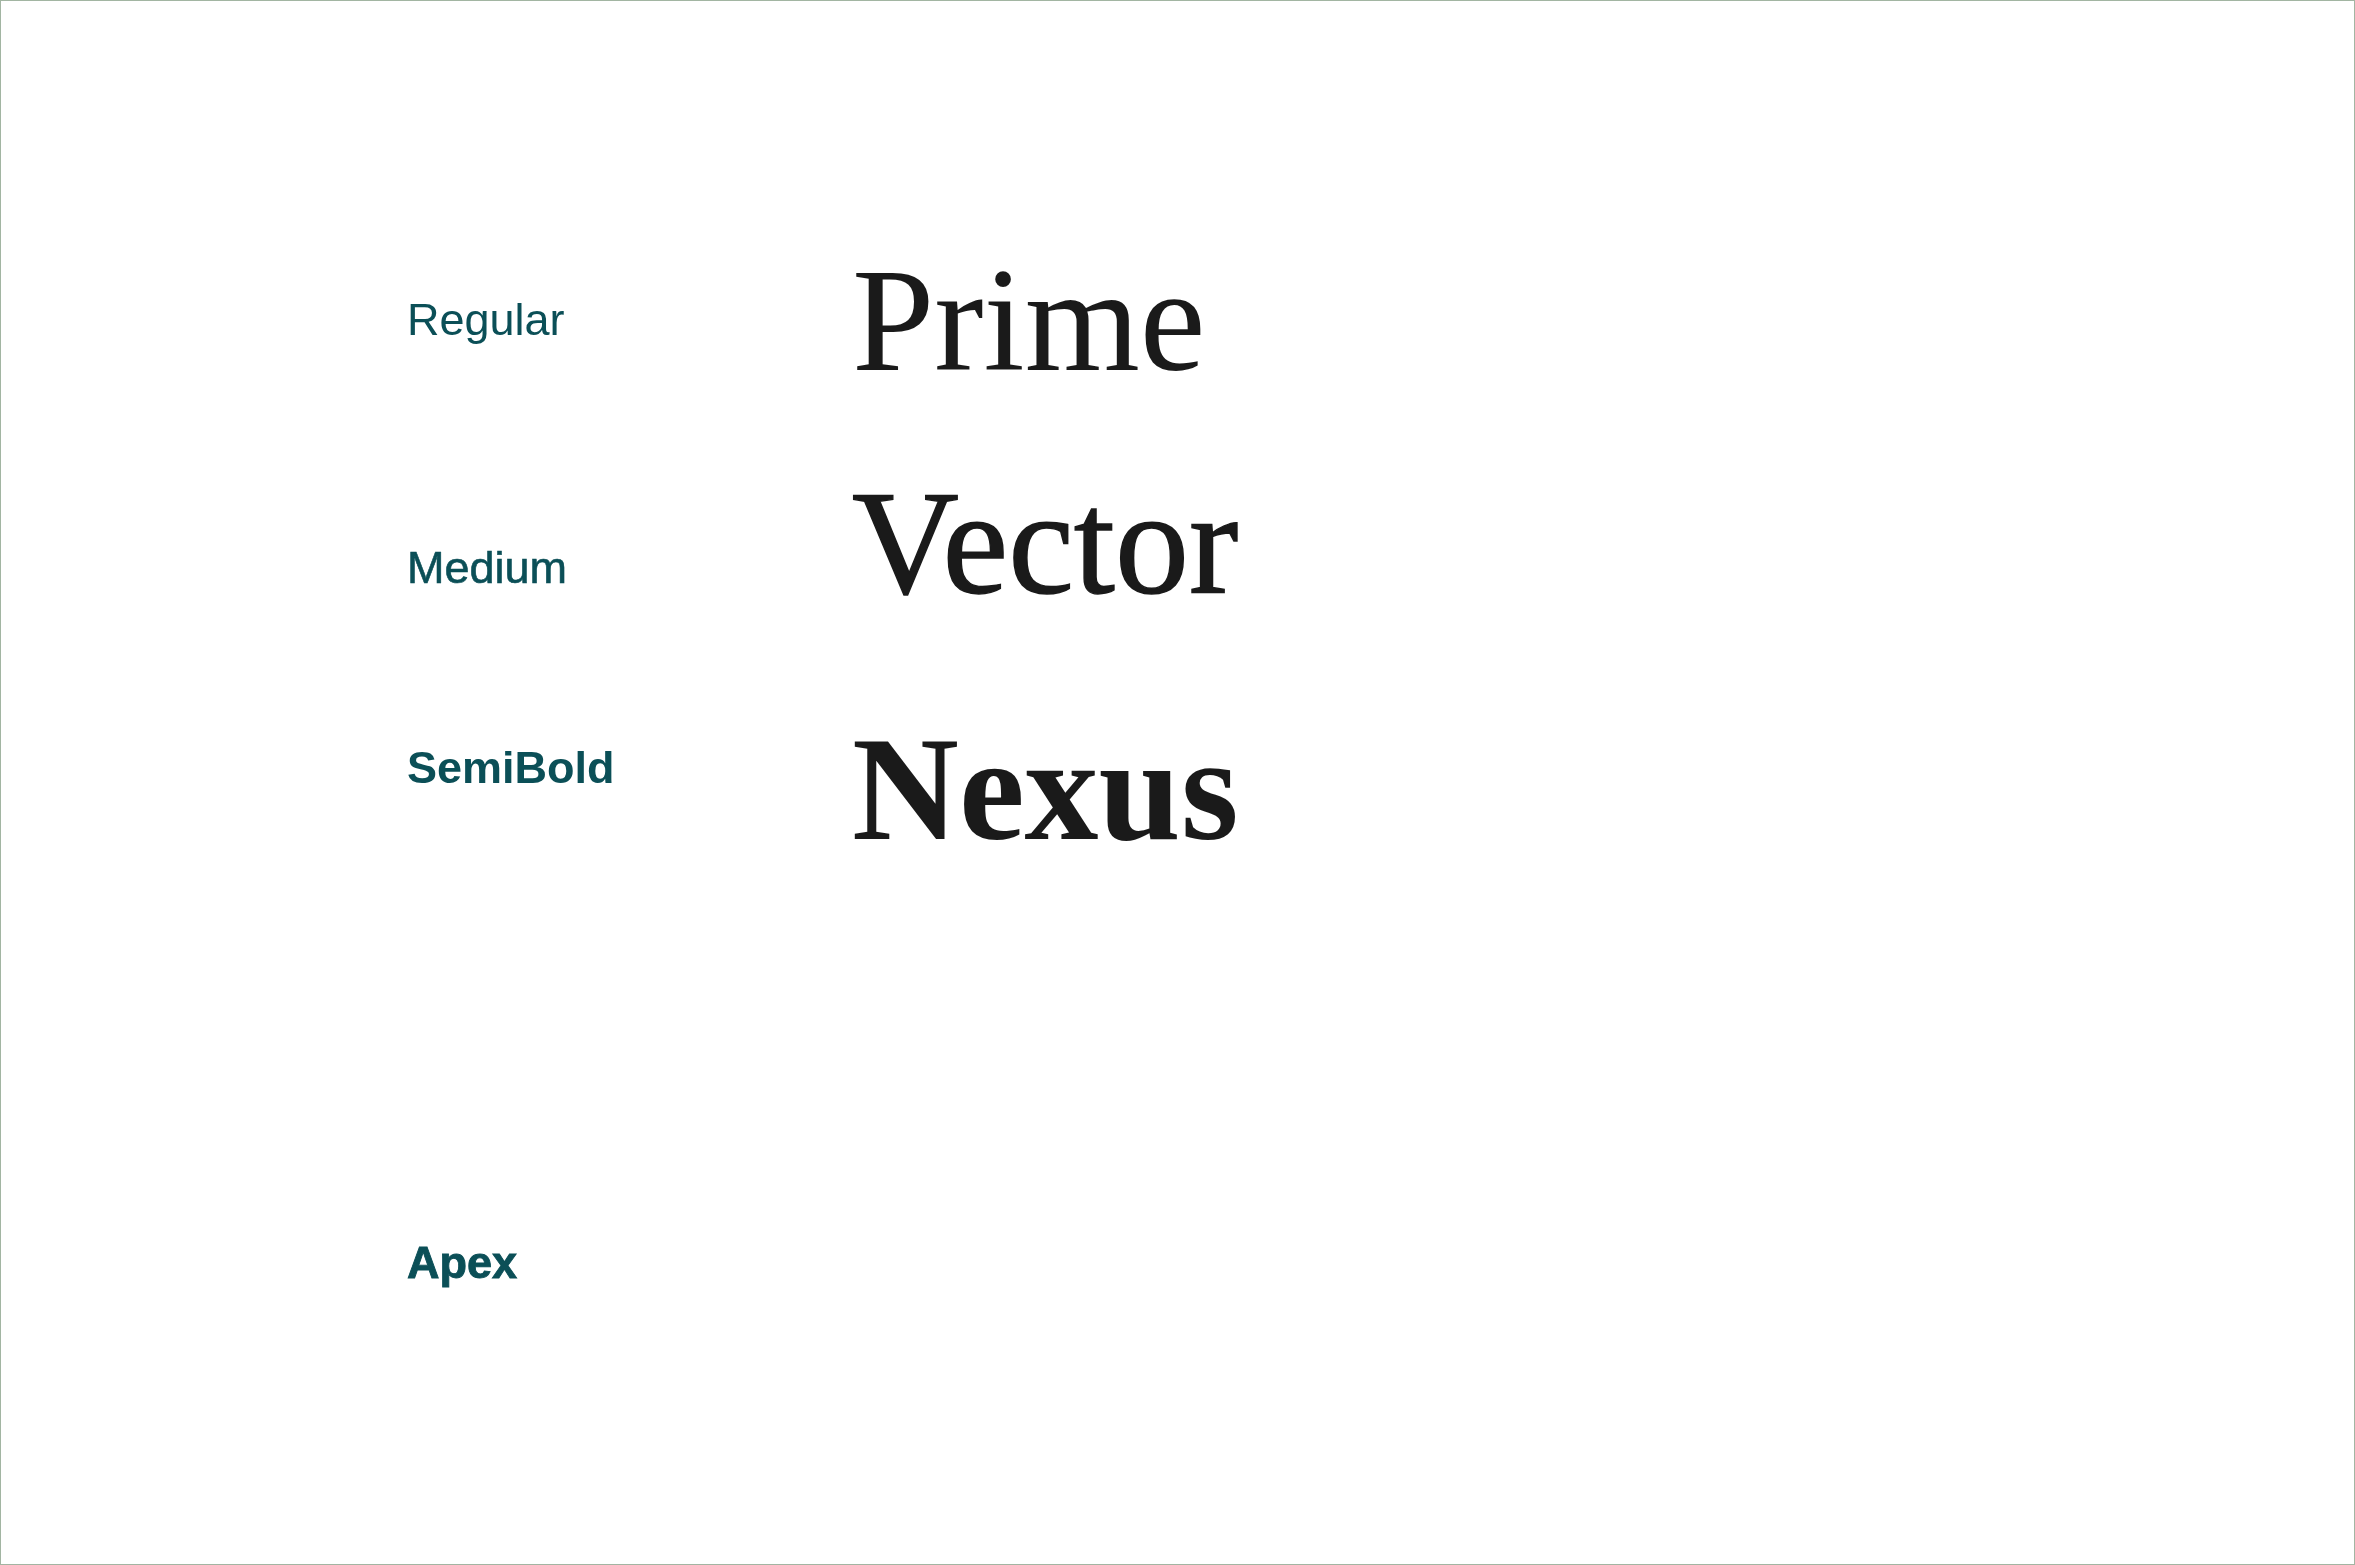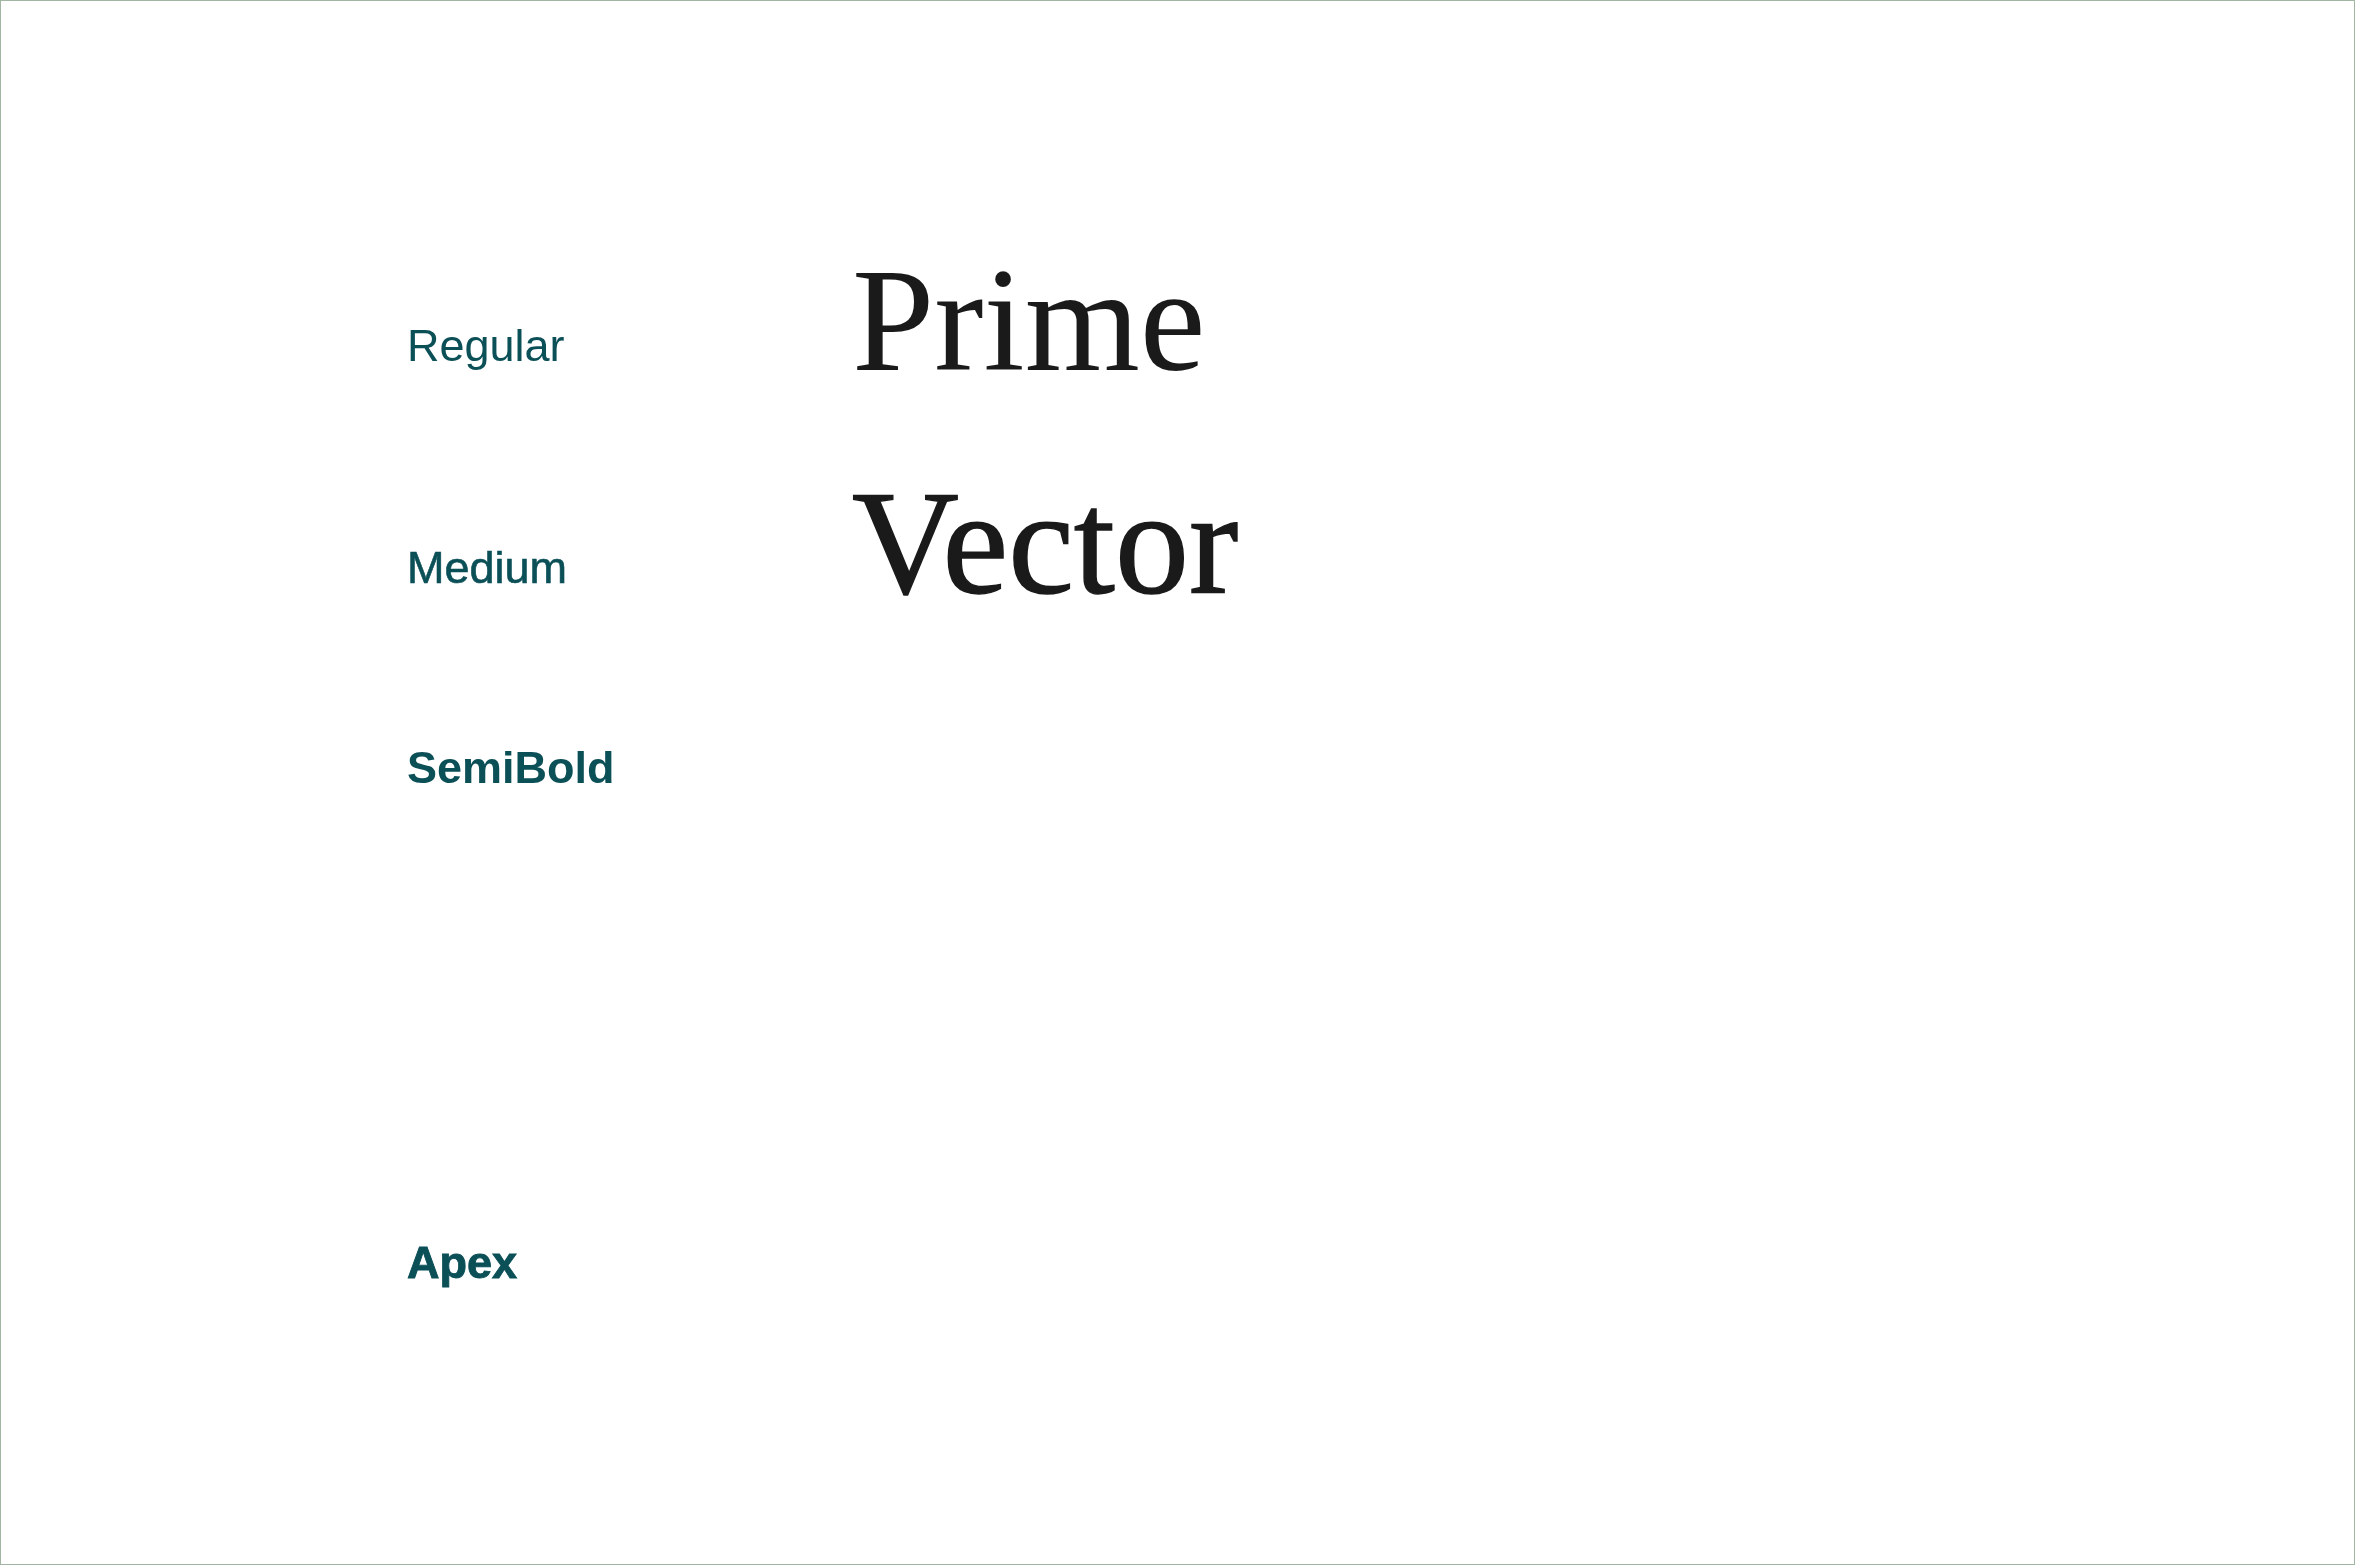--- a/index.html
+++ b/index.html
@@ -48,31 +48,32 @@
   .label.w900 { -webkit-text-stroke: 0.9px currentColor; }
   .specimen.w700 { -webkit-text-stroke: 1.8px currentColor; }
   .specimen.w900 { -webkit-text-stroke: 4.6px currentColor; }
 </style>
 </head>
 <body>
 
 <div class="frame">
 
   <div class="row">
-    <span class="label w400" style="top:296px;margin-top:26px;">Regular</span>
+    <span class="label w400" style="top:296px;">Regular</span>
     <span class="specimen w400" style="top:245px;">Prime</span>
   </div>
 
   <div class="row">
     <span class="label w500" style="top:544px;">Medium</span>
     <span class="specimen w500" style="top:468px;">Vector</span>
   </div>
 
   <div class="row">
     <span class="label w600" style="top:744px;">SemiBold</span>
+    <span class="specimen w600" style="top:714px;">Nexus</span>
   </div>
 
 
   <div class="row">
     <span class="label w900" style="top:1239px;">Apex</span>
   </div>
 
 </div>
 
 

